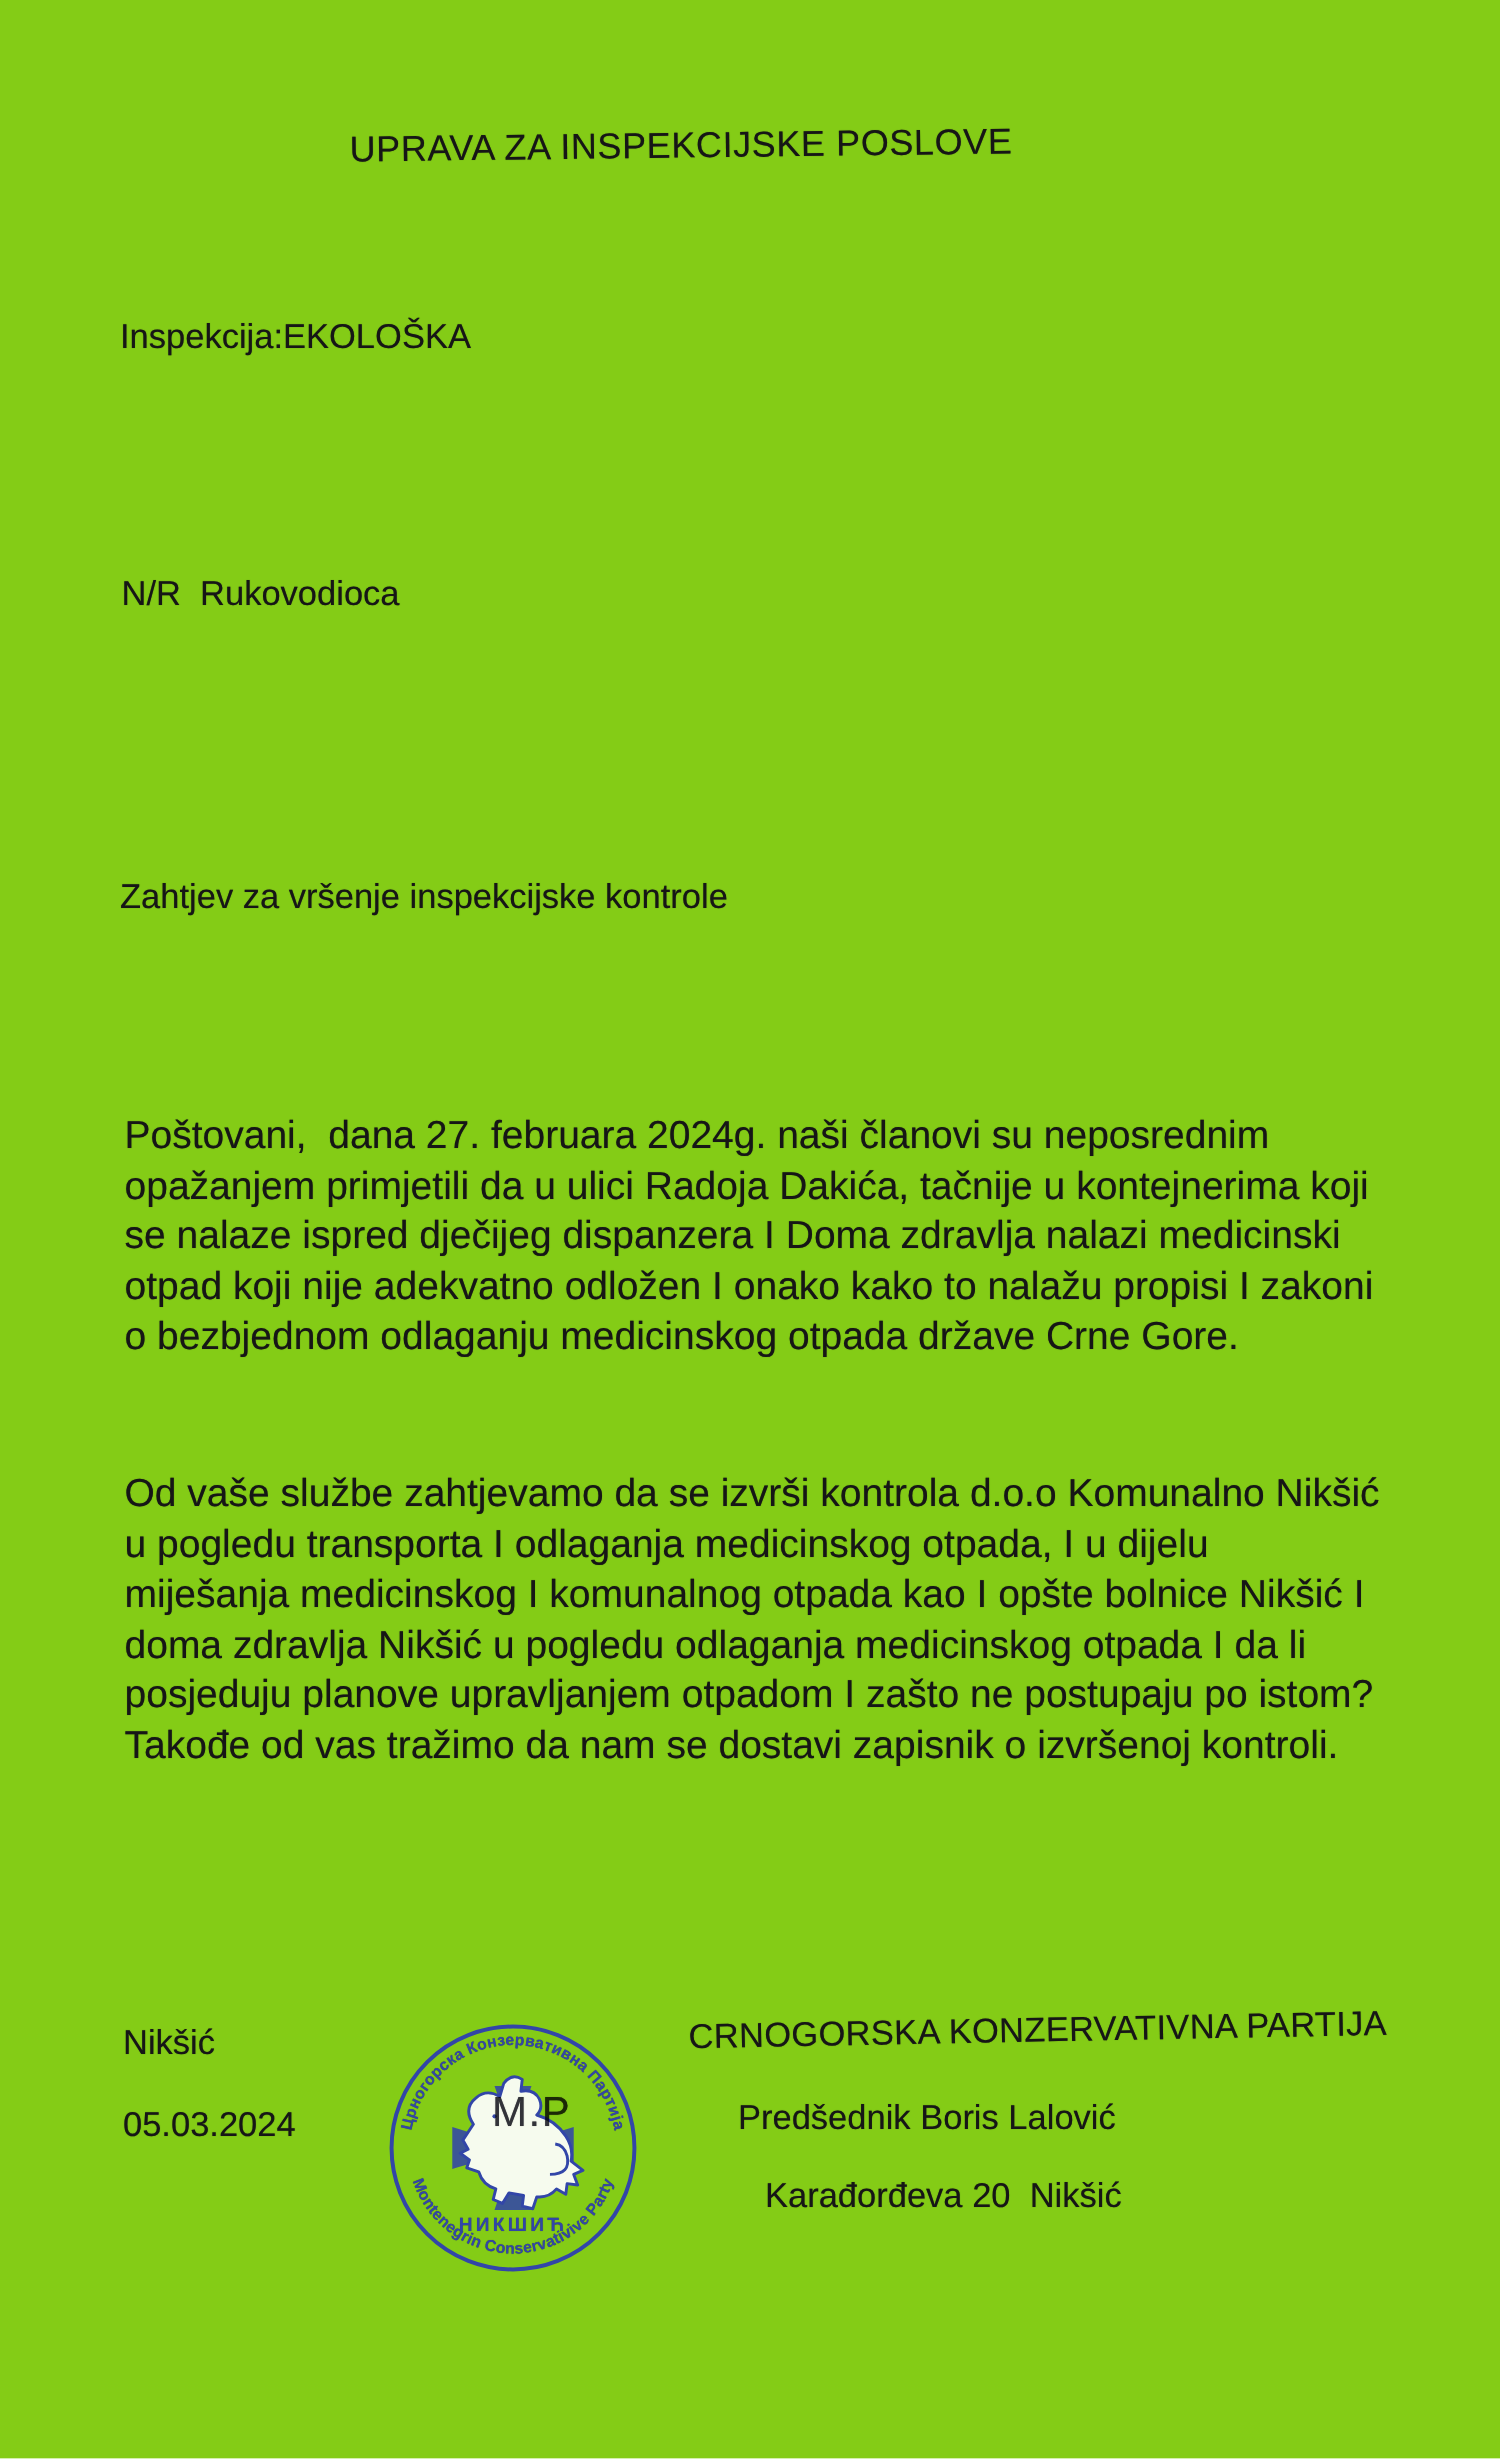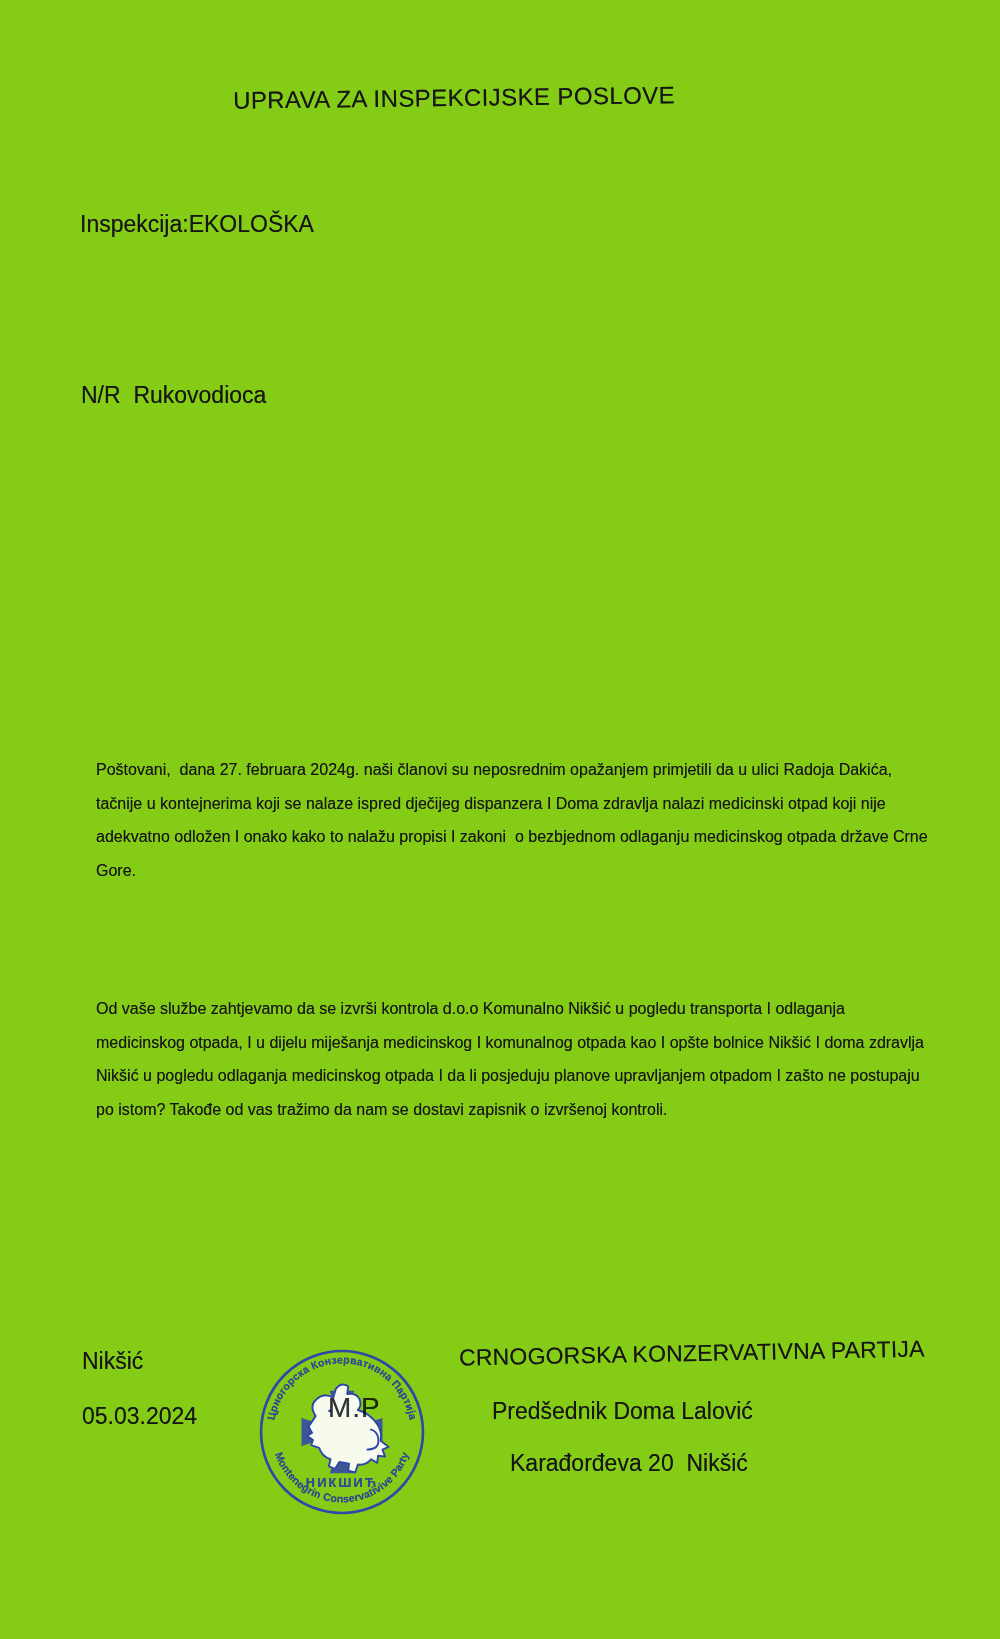--- a/index.html
+++ b/index.html
@@ -16,22 +16,22 @@
     position:absolute;top:84px;left:0;width:100%;
     text-align:center;
     transform:translateX(-46px) rotate(-0.7deg);
     font-size:24px;letter-spacing:.4px;white-space:pre;
   }
   .line{position:absolute;font-size:23px;white-space:pre;}
   .inspection{top:183px;left:80px;margin-top:28px;}
   .attention{top:382px;left:81px;}
   .subject{top:584px;left:80px;}
   .body-text{
-    position:absolute;left:80px;width:838px;margin:16px;
-    font-size:16px;line-height:33.5px;white-space:pre-wrap;
+    position:absolute;left:80px;width:838px;margin:3px;
+    font-size:26px;line-height:33.5px;white-space:pre-wrap;
   }
   .p1{top:737px;}
   .p2{top:924px;}
   .p3{top:976px;}
   .place{top:1348px;left:82px;}
   .date{top:1403px;left:82px;}
   .party{top:1340px;left:459px;transform:rotate(-1.1deg);letter-spacing:.2px;}
   .president{top:1398px;left:492px;}
   .address{top:1450px;left:510px;}
   .stamp{
@@ -52,20 +52,21 @@
 <body>
 
 <div class="page">
 
   <div class="title">UPRAVA ZA INSPEKCIJSKE POSLOVE</div>
 
   <div class="line inspection">Inspekcija:EKOLOŠKA</div>
 
   <div class="line attention">N/R  Rukovodioca</div>
 
+  <div class="line subject">Zahtjev za vršenje inspekcijske kontrole</div>
 
   <p class="body-text p1">Poštovani,  dana 27. februara 2024g. naši članovi su neposrednim opažanjem primjetili da u ulici Radoja Dakića, tačnije u kontejnerima koji se nalaze ispred dječijeg dispanzera I Doma zdravlja nalazi medicinski otpad koji nije adekvatno odložen I onako kako to nalažu propisi I zakoni  o bezbjednom odlaganju medicinskog otpada države Crne Gore.</p>
 
 
   <p class="body-text p3">Od vaše službe zahtjevamo da se izvrši kontrola d.o.o Komunalno Nikšić u pogledu transporta I odlaganja medicinskog otpada, I u dijelu miješanja medicinskog I komunalnog otpada kao I opšte bolnice Nikšić I doma zdravlja Nikšić u pogledu odlaganja medicinskog otpada I da li posjeduju planove upravljanjem otpadom I zašto ne postupaju po istom? Takođe od vas tražimo da nam se dostavi zapisnik o izvršenoj kontroli.</p>
 
   <div class="line place">Nikšić</div>
 
   <div class="line date">05.03.2024</div>
 
@@ -91,17 +92,17 @@
       <path d="M 128 120 q 16 0 13 -14 q -2 -8 -9 -9" fill="none"></path>
       <circle cx="86" cy="76" r="1.6" fill="#2c3cb4" stroke="none"></circle>
     </g>
     <text class="city" x="100" y="163">НИКШИЋ</text>
   </svg>
 
   <div class="seal-mark">M.P</div>
 
   <div class="line party">CRNOGORSKA KONZERVATIVNA PARTIJA</div>
 
-  <div class="line president">Predšednik Doma Lalović</div>
+  <div class="line president">Predšednik Boris Lalović</div>
 
   <div class="line address">Karađorđeva 20  Nikšić</div>
 
 </div>
 
 </body></html>

